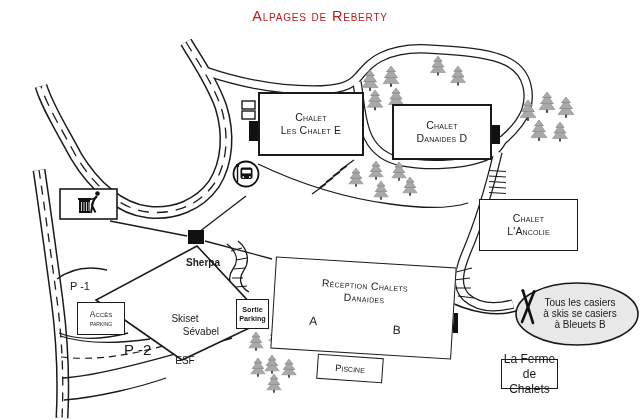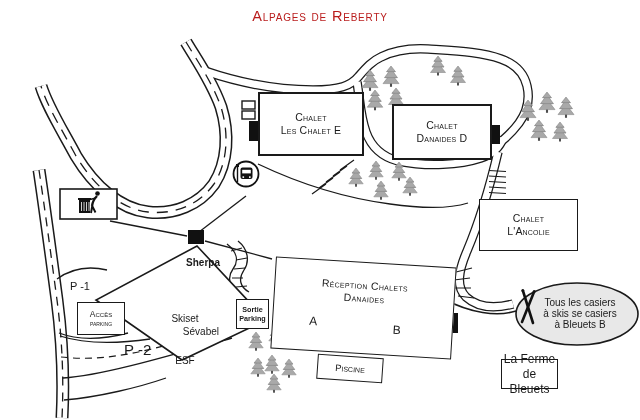--- a/index.html
+++ b/index.html
@@ -206,21 +206,21 @@
   <span class="wing" style="left:36px;top:54px;">A</span>
   <span class="wing" style="left:120px;top:58px;">B</span>
 </div>
 
 <div class="box" id="piscine">
   <div class="t95">Piscine</div>
 </div>
 
 <div class="box" id="ferme">
   <div>La Ferme</div>
-  <div>de Bleuets</div>
+  <div>de Chalets</div>
 </div>
 
 <div id="note-text">
   <div>Tous les casiers</div>
   <div>à skis se casiers</div>
   <div>à Bleuets B</div>
 </div>
 
 </div>
 

